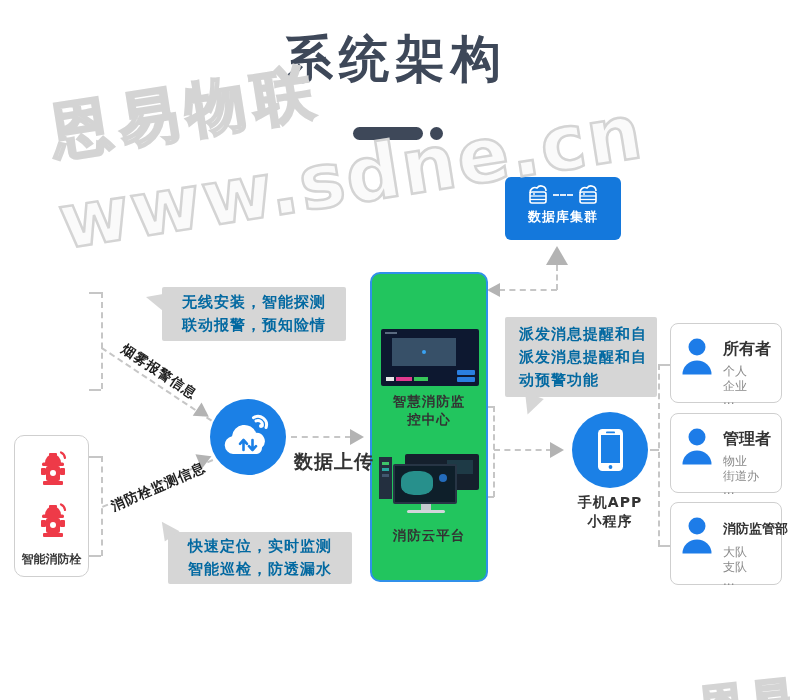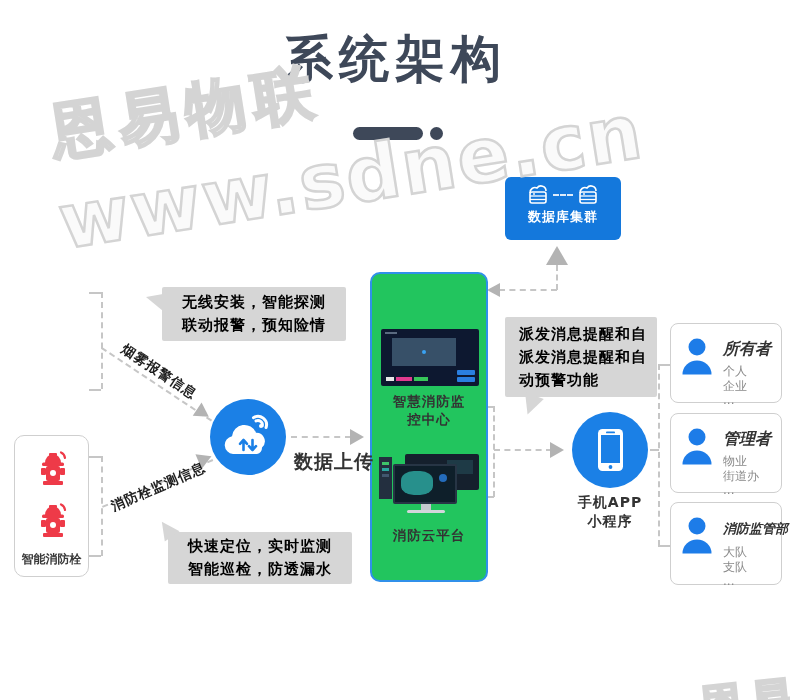--- a/index.html
+++ b/index.html
@@ -49,21 +49,21 @@
               border-top:20px solid #d6d6d6; }
 
   
   .dev-box { width:75px; border:1.5px solid #cfcfcf; border-radius:10px; background:#fff; z-index:2; }
   .dev-label { position:absolute; left:0; width:100%; text-align:center; font-weight:bold; color:#3a3a3a; }
 
   .rot-label { font-size:13.5px; font-weight:bold; color:#1d1d1d; text-align:center; letter-spacing:1px;
                white-space:nowrap; z-index:3; }
 
   
-  .bubble { background:#d6d6d6; color:#000000; font-weight:bold; font-size:15px; z-index:3;
+  .bubble { background:#d6d6d6; color:#0369a1; font-weight:bold; font-size:15px; z-index:3;
             display:flex; flex-direction:column; justify-content:center; border-radius:2px; }
   .bubble .ln { line-height:23px; text-align:center; letter-spacing:1px; }
   .bubble3 .ln { text-align:left; padding-left:14px; }
   .tail { position:absolute; }
   .tail-left { width:0; height:0; border-top:3px solid transparent; border-bottom:14px solid transparent;
                border-right:17px solid #d6d6d6; left:-16px; top:7px; }
   .tail-upleft { width:0; height:0; border-left:9px solid transparent; border-right:9px solid transparent;
                  border-bottom:18px solid #d6d6d6; left:-10px; top:-12px; transform:rotate(-35deg); }
 
   
@@ -98,21 +98,21 @@
   .shot2 .spot { position:absolute; right:8px; top:8px; width:8px; height:8px; background:#2a7fe0; border-radius:50%; opacity:.8; }
   .shot2 .stand { position:absolute; left:42px; top:50px; width:10px; height:6px; background:#c4c9cf; }
   .shot2 .base  { position:absolute; left:28px; top:56px; width:38px; height:3px; background:#d2d6da; border-radius:2px; }
 
   
   .app-label { left:562px; top:493px; width:96px; text-align:center; font-size:14px; font-weight:bold;
                color:#333; line-height:19px; z-index:3; letter-spacing:1px; }
 
   
   .role-box { left:670px; width:112px; border:1.5px solid #cfcfcf; border-radius:8px; background:#fff; z-index:2; }
-  .role-title { position:absolute; left:52px; top:15px; font-weight:bold; color:#333; white-space:nowrap;font-style:italic; }
+  .role-title { position:absolute; left:52px; top:15px; font-weight:bold; color:#333; white-space:nowrap; }
   .role-items { position:absolute; left:52px; top:40px; font-size:12px; color:#8a8a8a; line-height:14.5px; }
   .person { position:absolute; left:9px; top:13px; }
 </style>
 </head>
 <body>
 
 <div id="stage">
 
   <div class="abs page-title">系统架构</div>
   <div class="abs title-dashdot">

